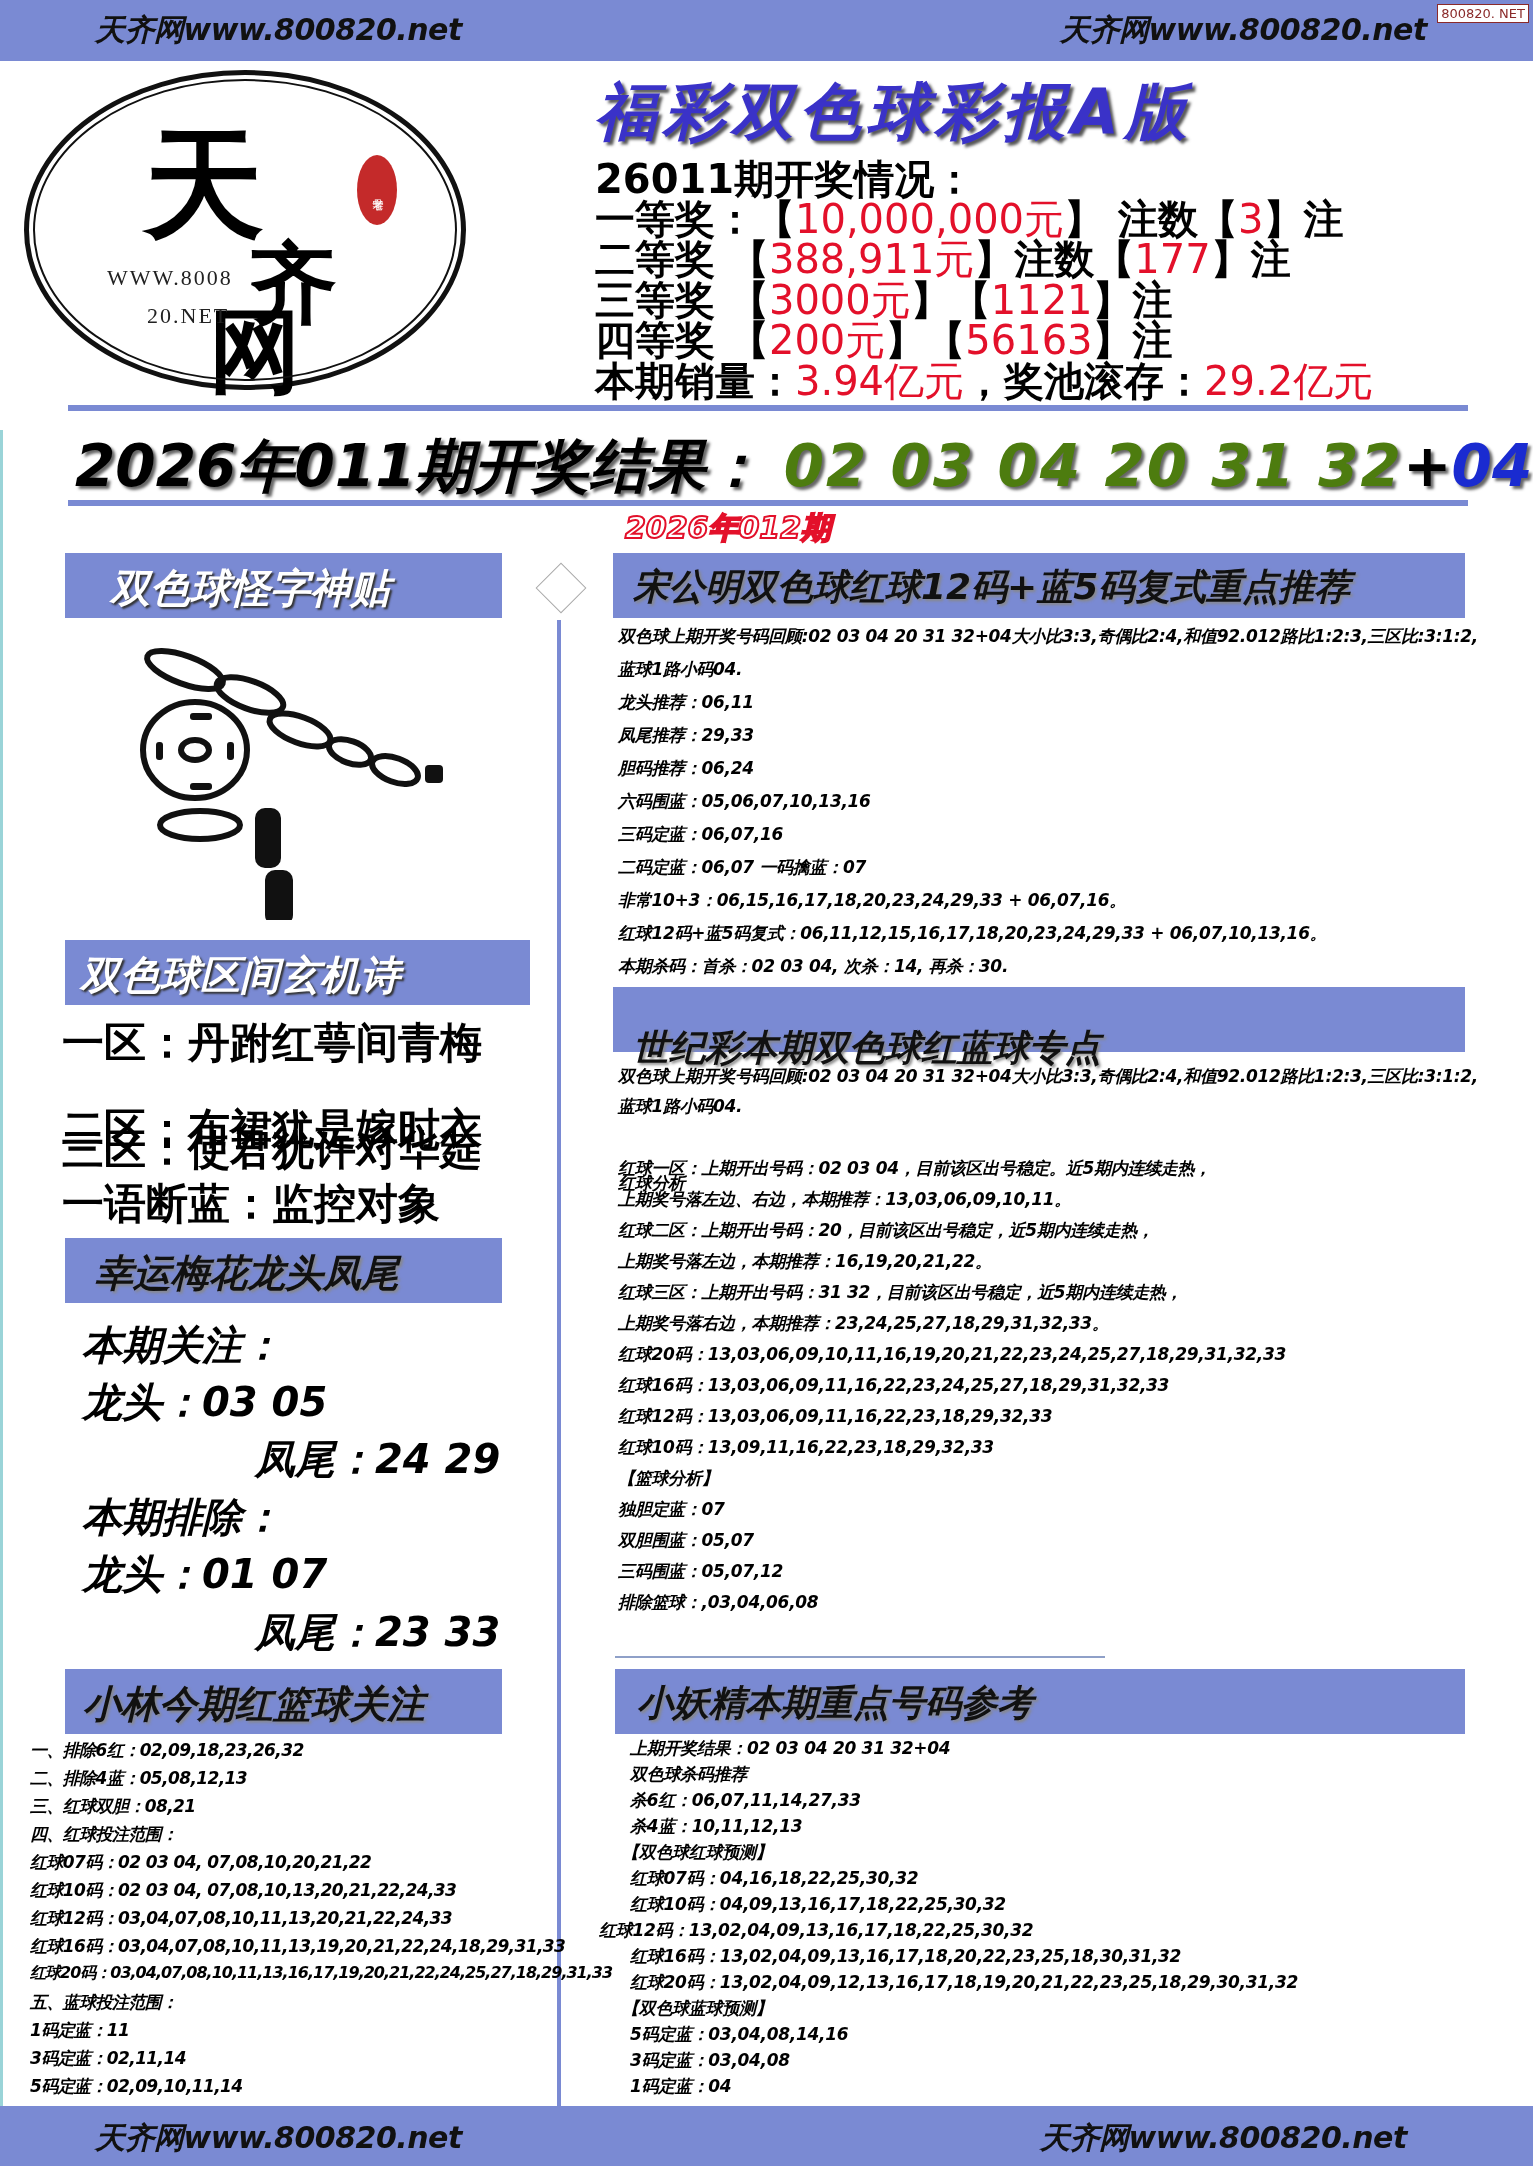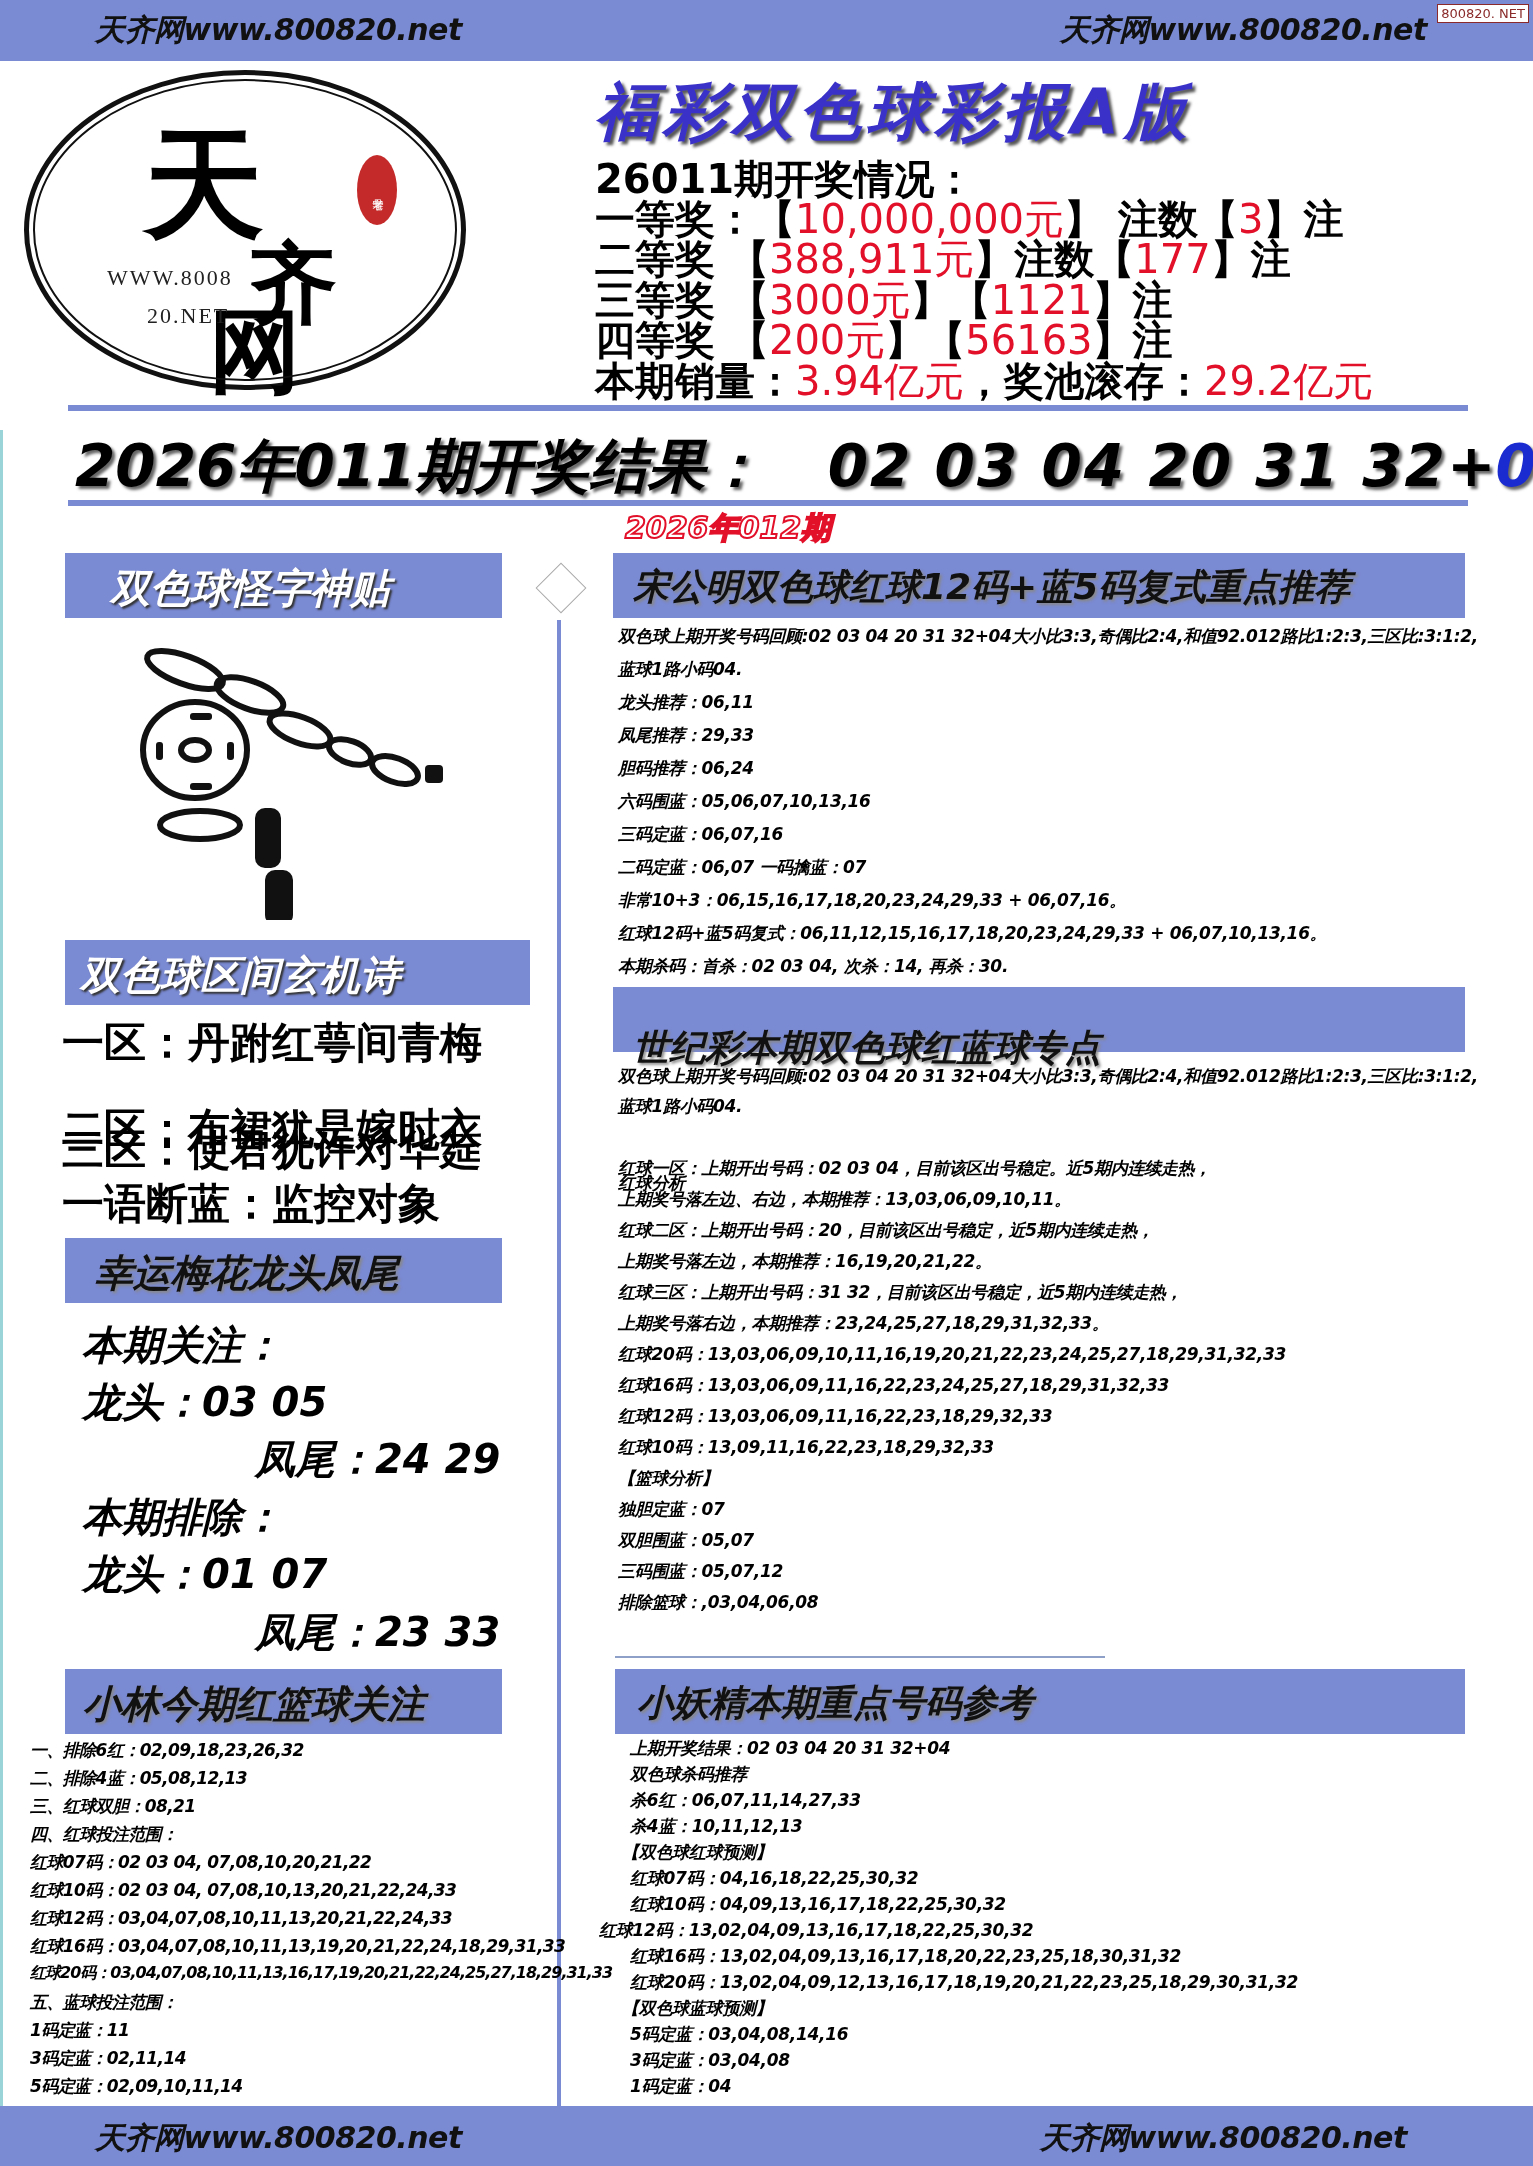--- a/index.html
+++ b/index.html
@@ -27,21 +27,21 @@
 
   
   .main-title { position: absolute; left: 595px; top: 70px; font-size: 62px; font-weight: bold; font-style: italic; color: #3a32c8; letter-spacing: 6px; text-shadow: 3px 3px 3px #555; }
 
   .prize { position: absolute; left: 595px; font-size: 40px; font-weight: bold; color: #000; white-space: nowrap; text-align: right; }
   .red { color: #e3102a; font-weight: normal; }
 
   .rule { position: absolute; left: 68px; width: 1400px; height: 6px; background: #7a8ad3; }
 
   .result-line { position: absolute; left: 75px; top: 428px; font-size: 58px; font-weight: bold; font-style: italic; white-space: nowrap; text-shadow: 3px 3px 3px #666; }
-  .result-line .nums { color: #000000; letter-spacing: 2px; margin-left: 44px; }
+  .result-line .nums { color: #4d7c0f; letter-spacing: 2px; }
   .result-line .blue { color: #1a2bd0; }
 
   .period-tag { position: absolute; left: 625px; top: 508px; font-size: 30px; font-weight: bold; font-style: italic; color: #fff; -webkit-text-stroke: 2px #e3102a; }
 
   
   .sec-head { position: absolute; background: #7a8ad3; }
   .sec-head span { position: absolute; font-weight: bold; font-style: italic; white-space: nowrap; }
   .sec-left span { color: #fff; text-shadow: 2px 2px 2px #333; }
   .sec-right span { color: #111; text-shadow: 2px 2px 3px #888; }
 

